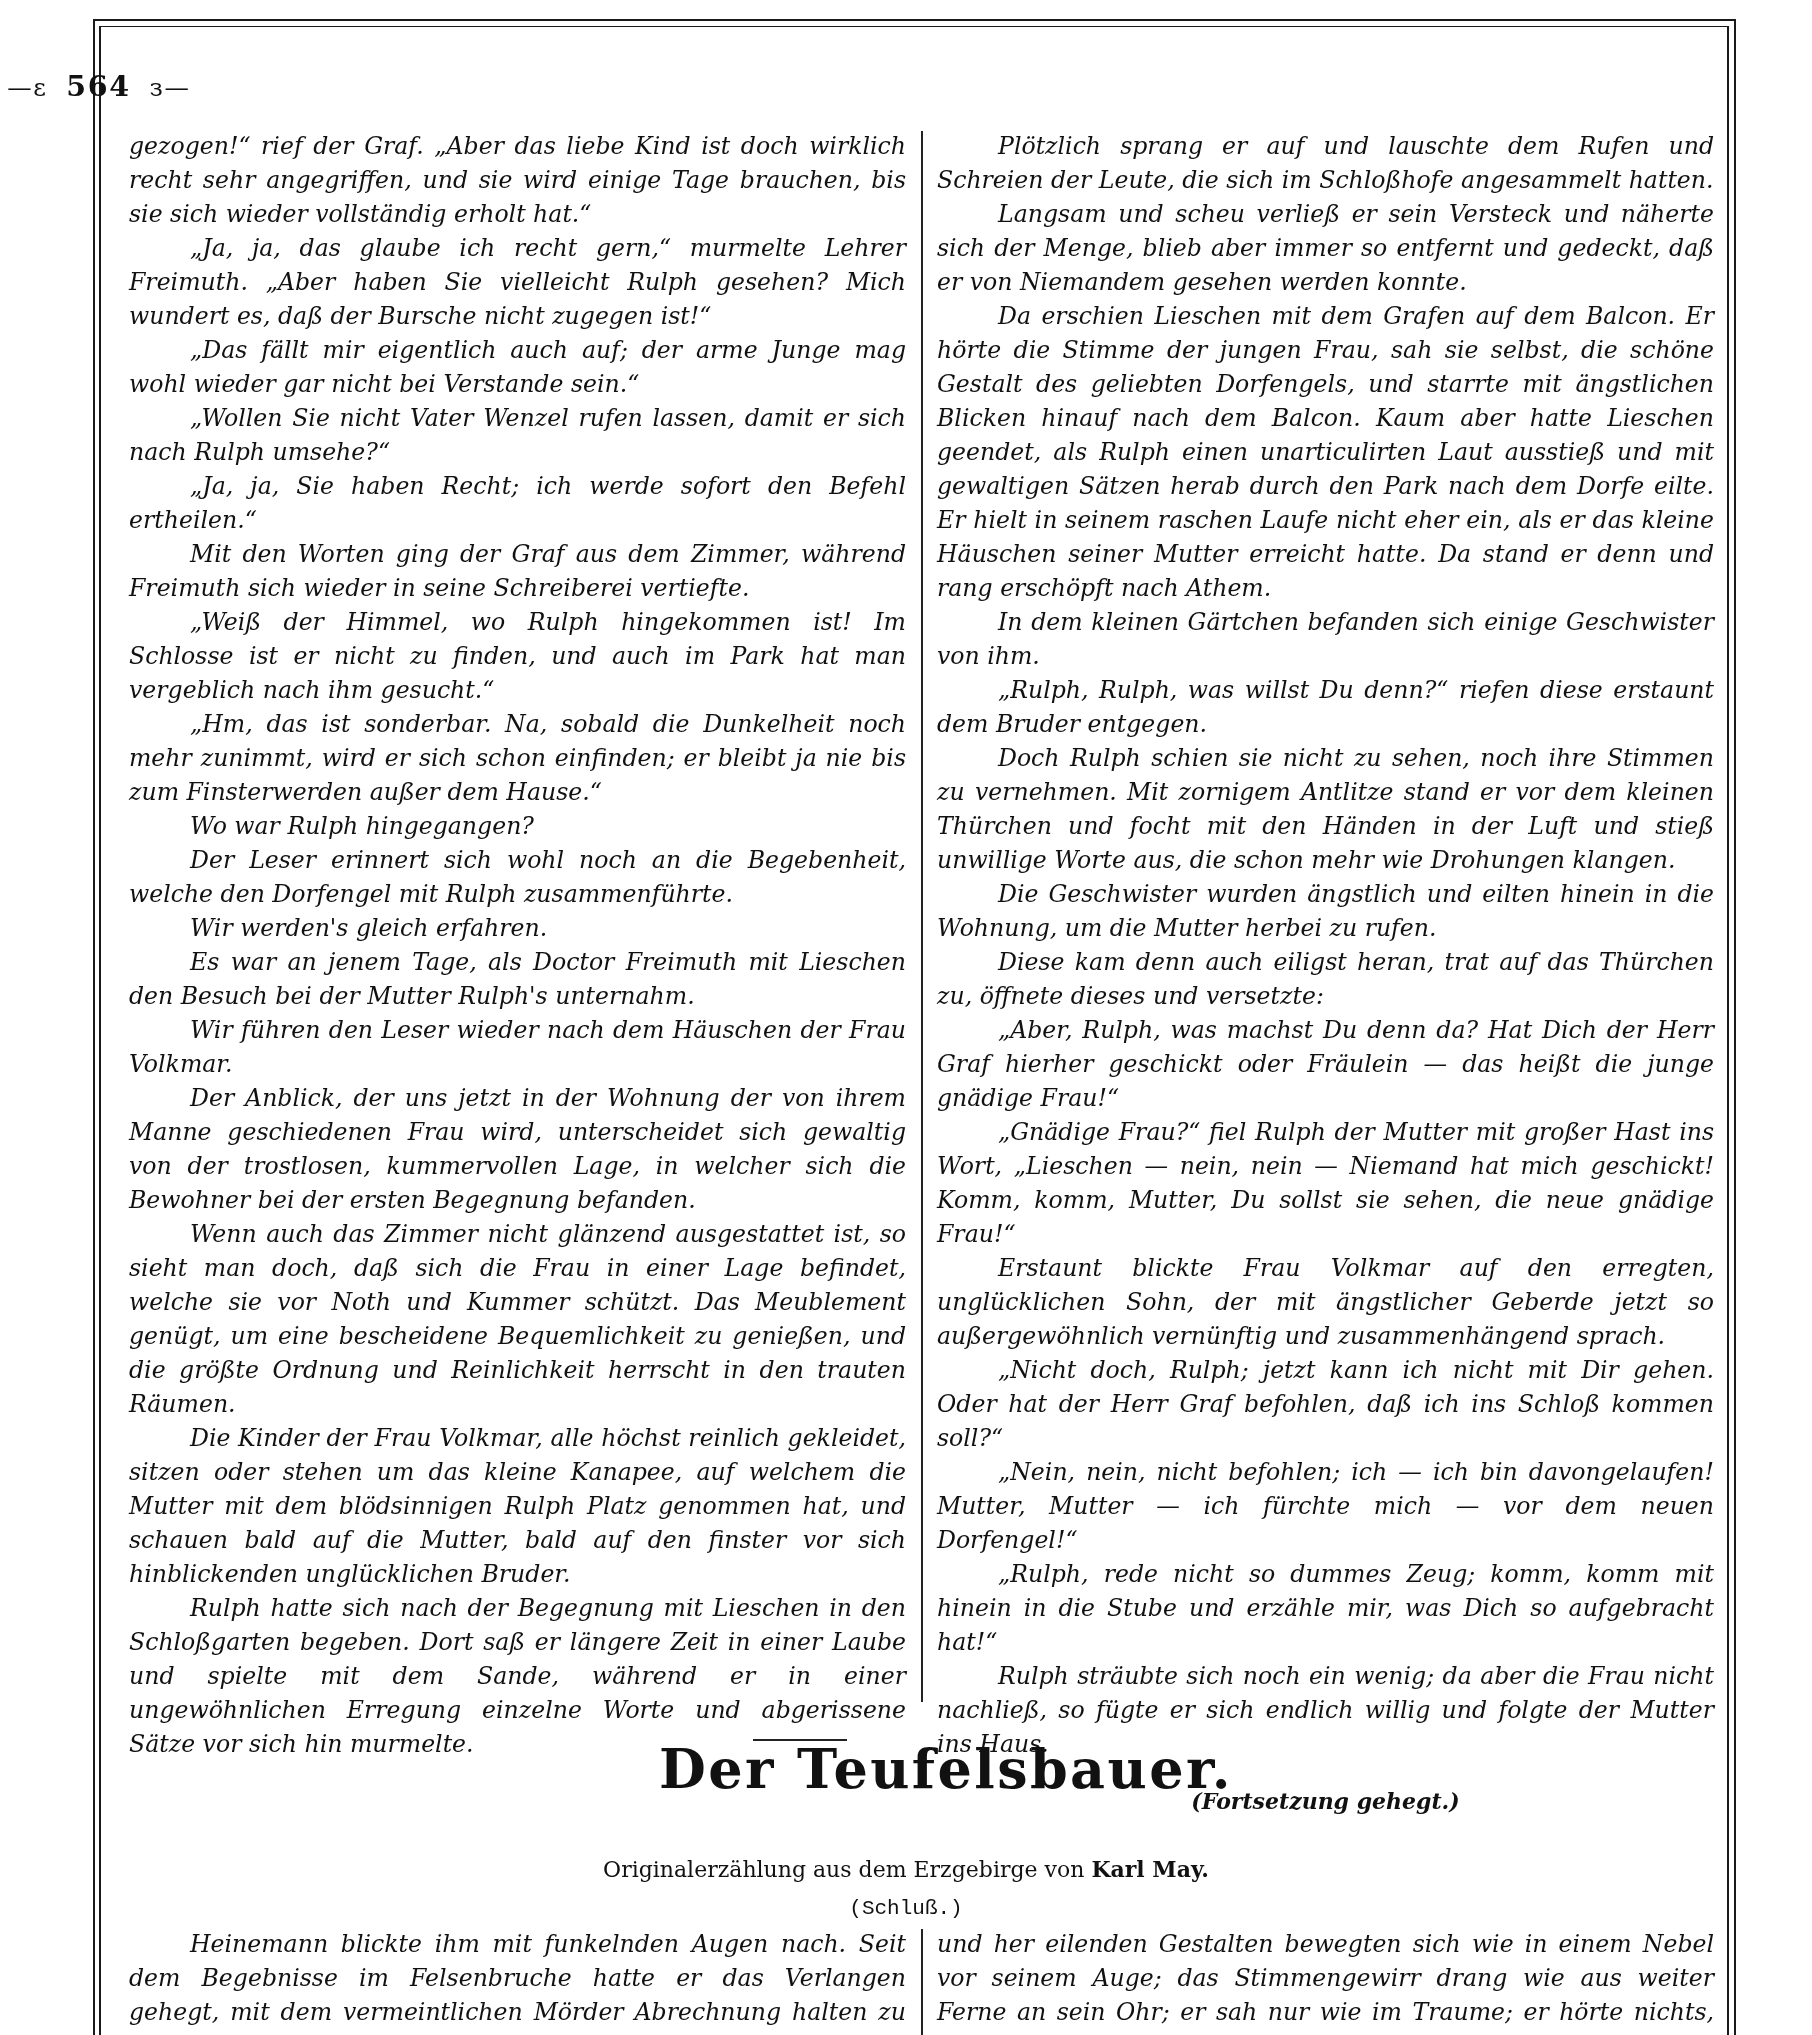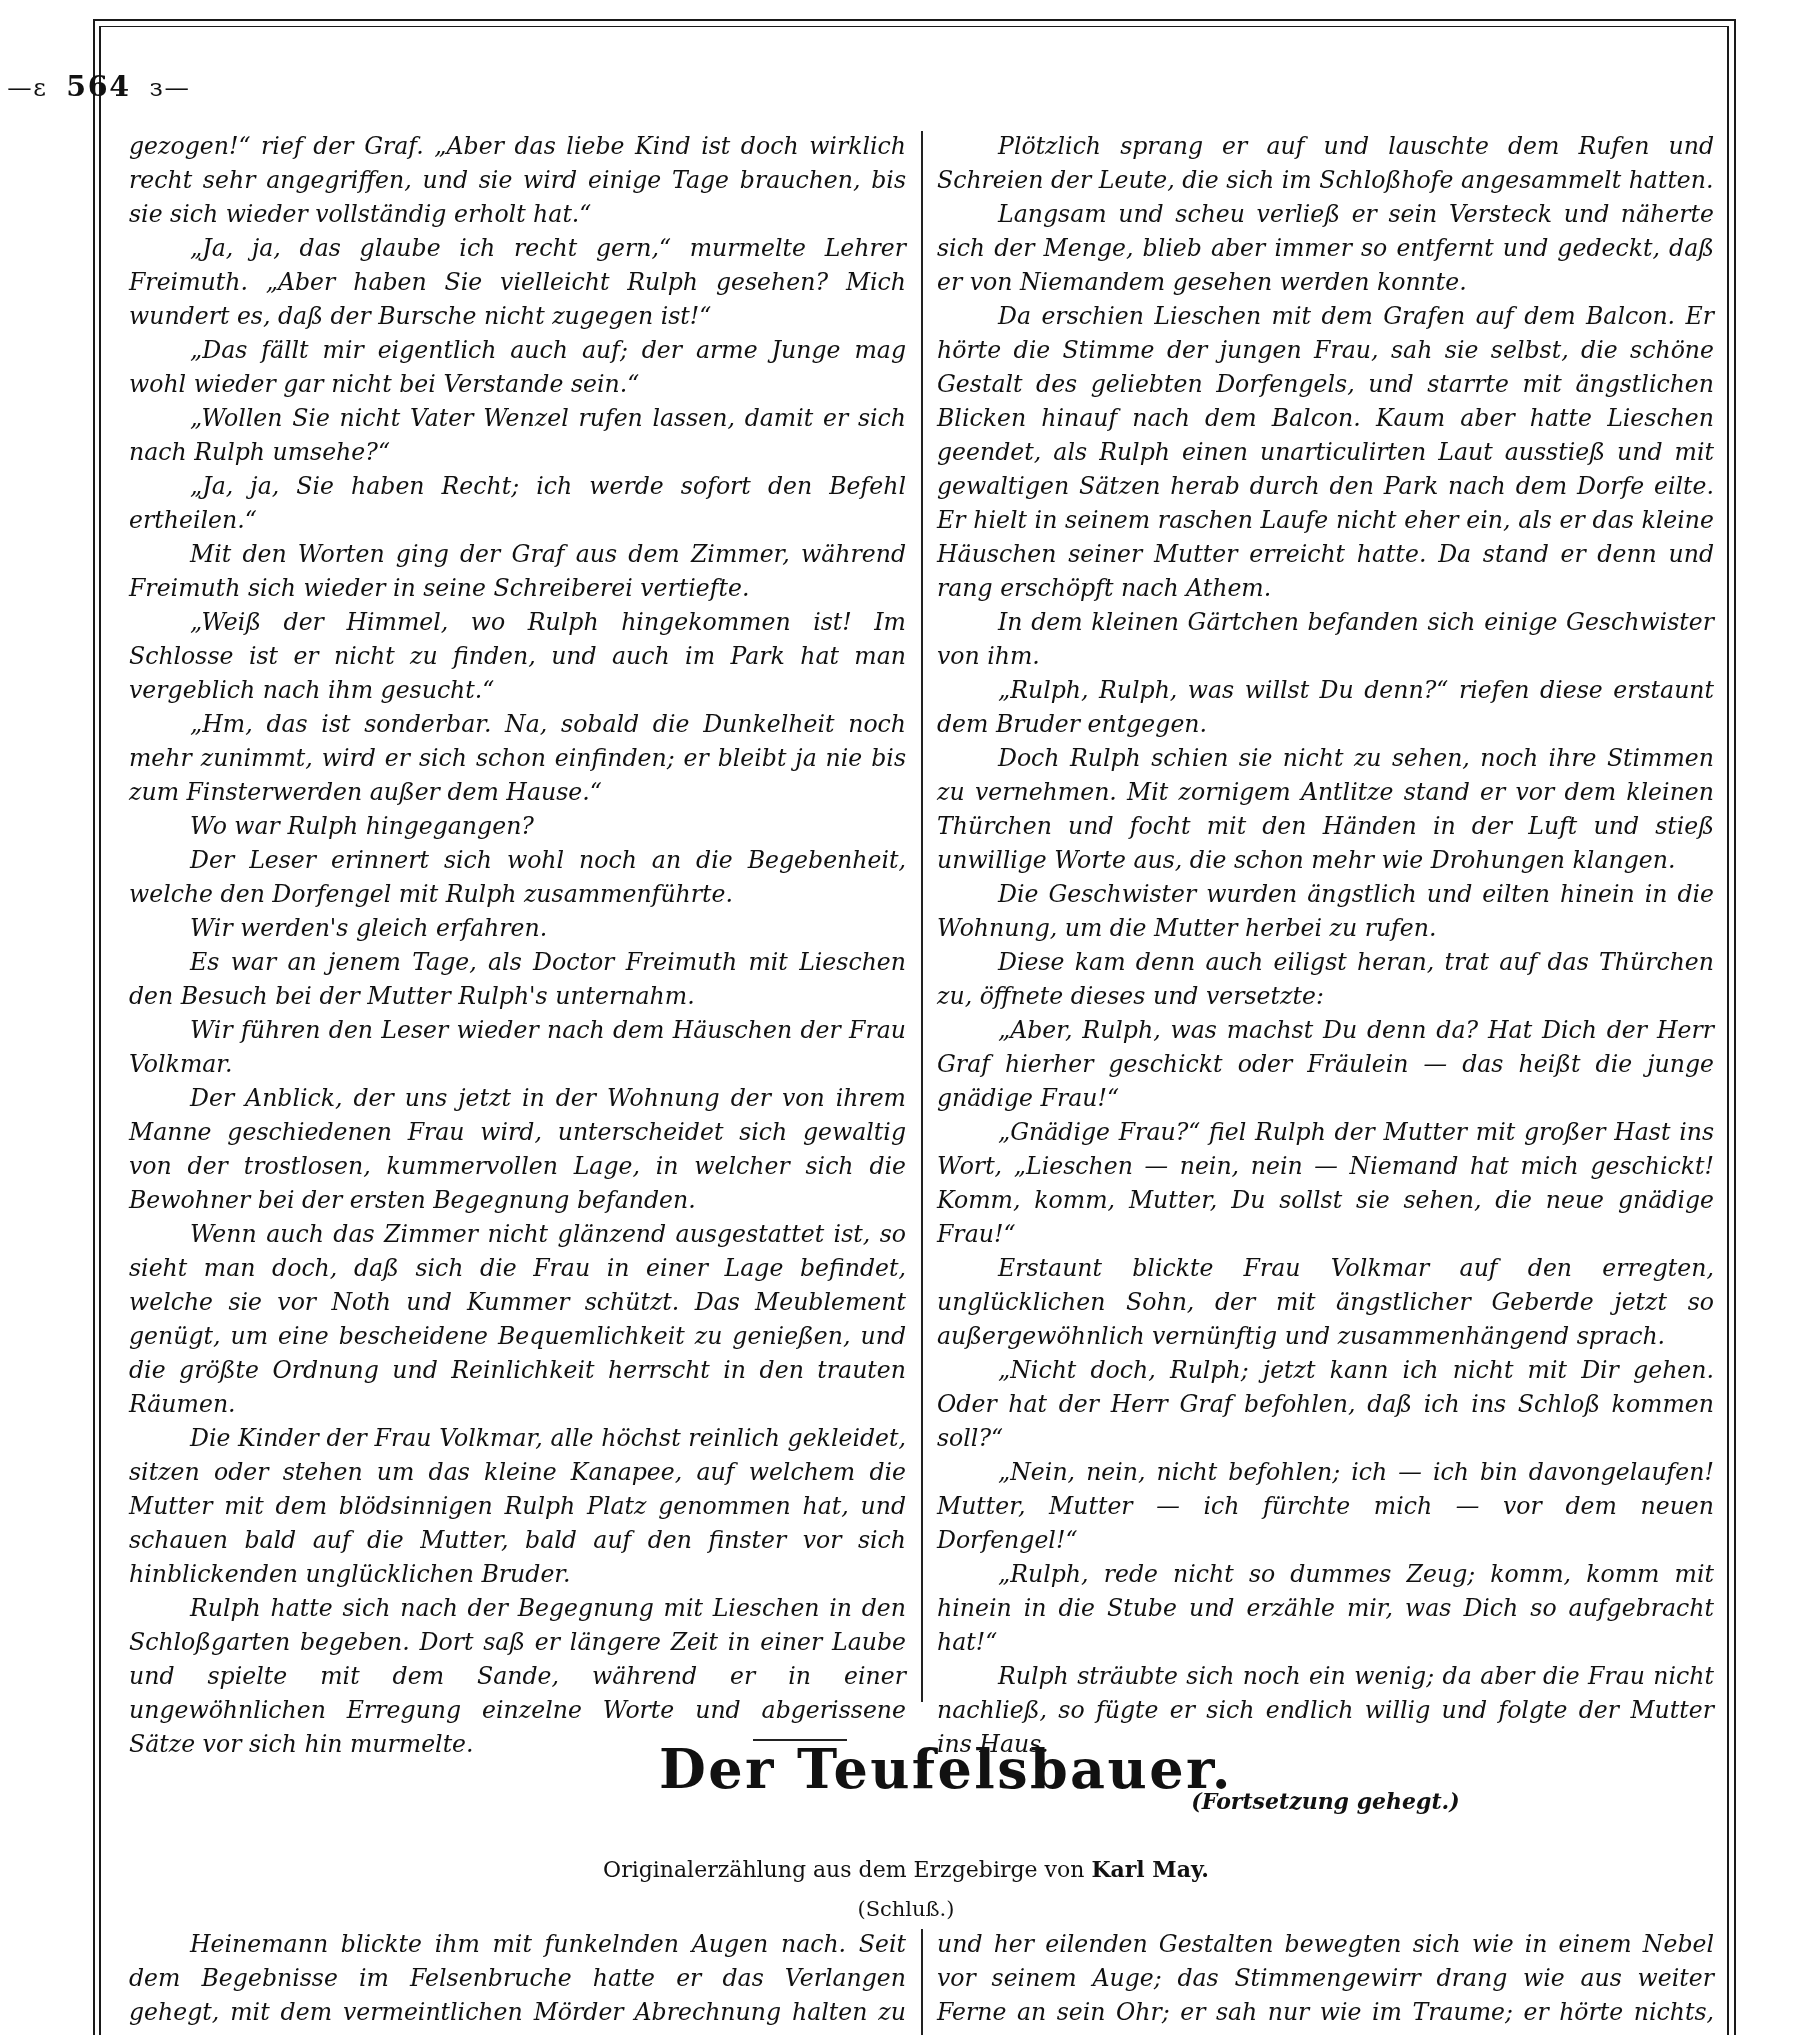--- a/index.html
+++ b/index.html
@@ -40,21 +40,21 @@
   }
   .headline {
     position: absolute; left: 0; top: 1737px; width: 1812px; text-align: center;
     font-family: "DejaVu Serif", serif; font-weight: bold; font-size: 54px; letter-spacing: 2.4px; padding-left: 40px;
   }
   .subtitle {
     position: absolute; left: 0; top: 1856px; width: 1812px; text-align: center; font-size: 22px;
   }
   .subtitle b { font-weight: bold; }
   .sub2 {
-    position: absolute; left: 0; top: 1897px; width: 1812px; text-align: center; font-size: 21px;
+    position: absolute; left: 0; top: 1897px; width: 1812px; text-align: center; font-size: 21px; font-family: Liberation Mono, monospace;
   }
   .col-bot-left { left: 129px; top: 1927px; width: 777px; }
   .col-bot-right { left: 937px; top: 1927px; width: 777px; }
   .vrule-bot {
     position: absolute; left: 921px; top: 1929px; width: 1.6px; height: 513px; background: #222;
   }
 </style>
 </head>
 <body>
 

